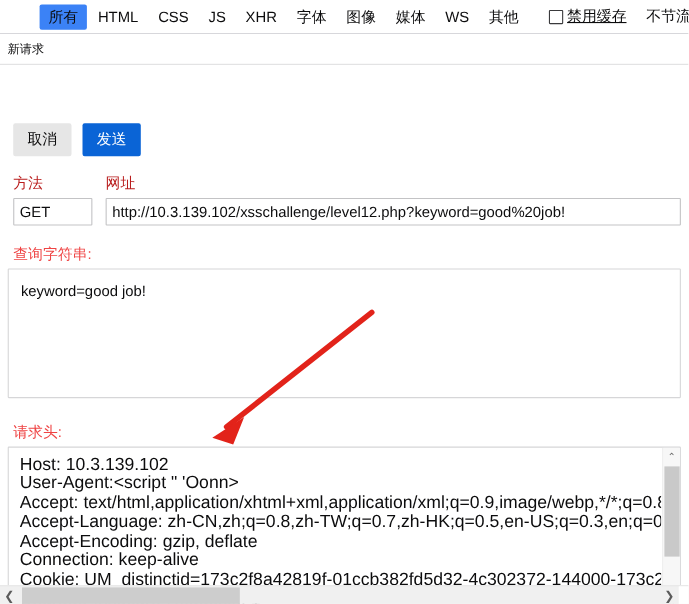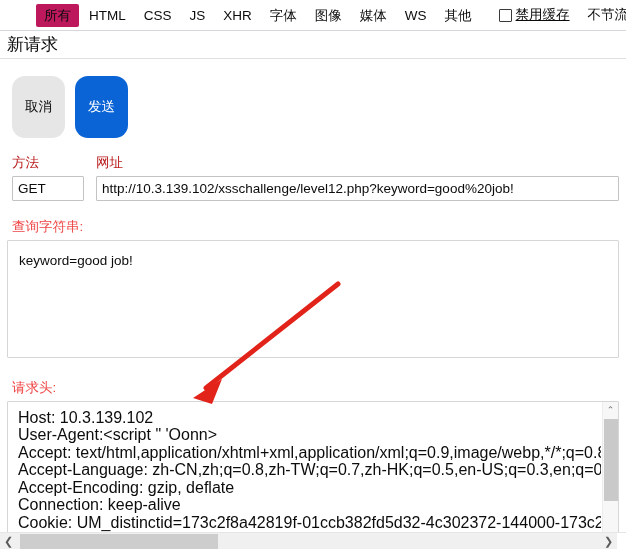--- a/index.html
+++ b/index.html
@@ -31,21 +31,21 @@
   .filter-tab {
     padding: 3px 8px;
     margin: 0 1px;
     border-radius: 2px;
     color: #0c0c0d;
     white-space: nowrap;
     cursor: default;
     line-height: 17px;
   }
   .filter-tab.active {
-    background: #be185d;
+    background: #3b82f6;
     margin-left: 32px;
   }
   .tb-sep {
     width: 1px;
     height: 19px;
     background: #d7d7db;
     margin: 0 9px;
   }
   .cache-wrap {
     display: flex;
@@ -82,44 +82,45 @@
     color: #3a3a3c;
   }
 
   
   .panel-head {
     height: 28px;
     box-sizing: border-box;
     display: flex;
     align-items: center;
     padding: 0 7px;
-    font-size: 17px;
+    font-size: 11px;
     color: #0c0c0d;
     border-bottom: 1px solid #e0e0e2;
     background: #ffffff;
   }
 
   .body-area {
     padding: 0 7px;
   }
 
   .btn-row {
     display: flex;
     gap: 10px;
     padding-top: 17px;
     padding-left: 5px;
   }
   .btn {
     font-family: "Liberation Sans", "DejaVu Sans", sans-serif;
     font-size: 13.5px;
     line-height: 1;
-    padding: 24px 13px;
+    padding: 8px 13px;
     border: none;
-    border-radius: 13px;
+    border-radius: 2px;
     cursor: default;
+    margin-top: 36px;
   }
   .btn-cancel {
     background: #e6e6e6;
     color: #0c0c0d;
   }
   .btn-send {
     background: #0a64d6;
     color: #ffffff;
   }
 

